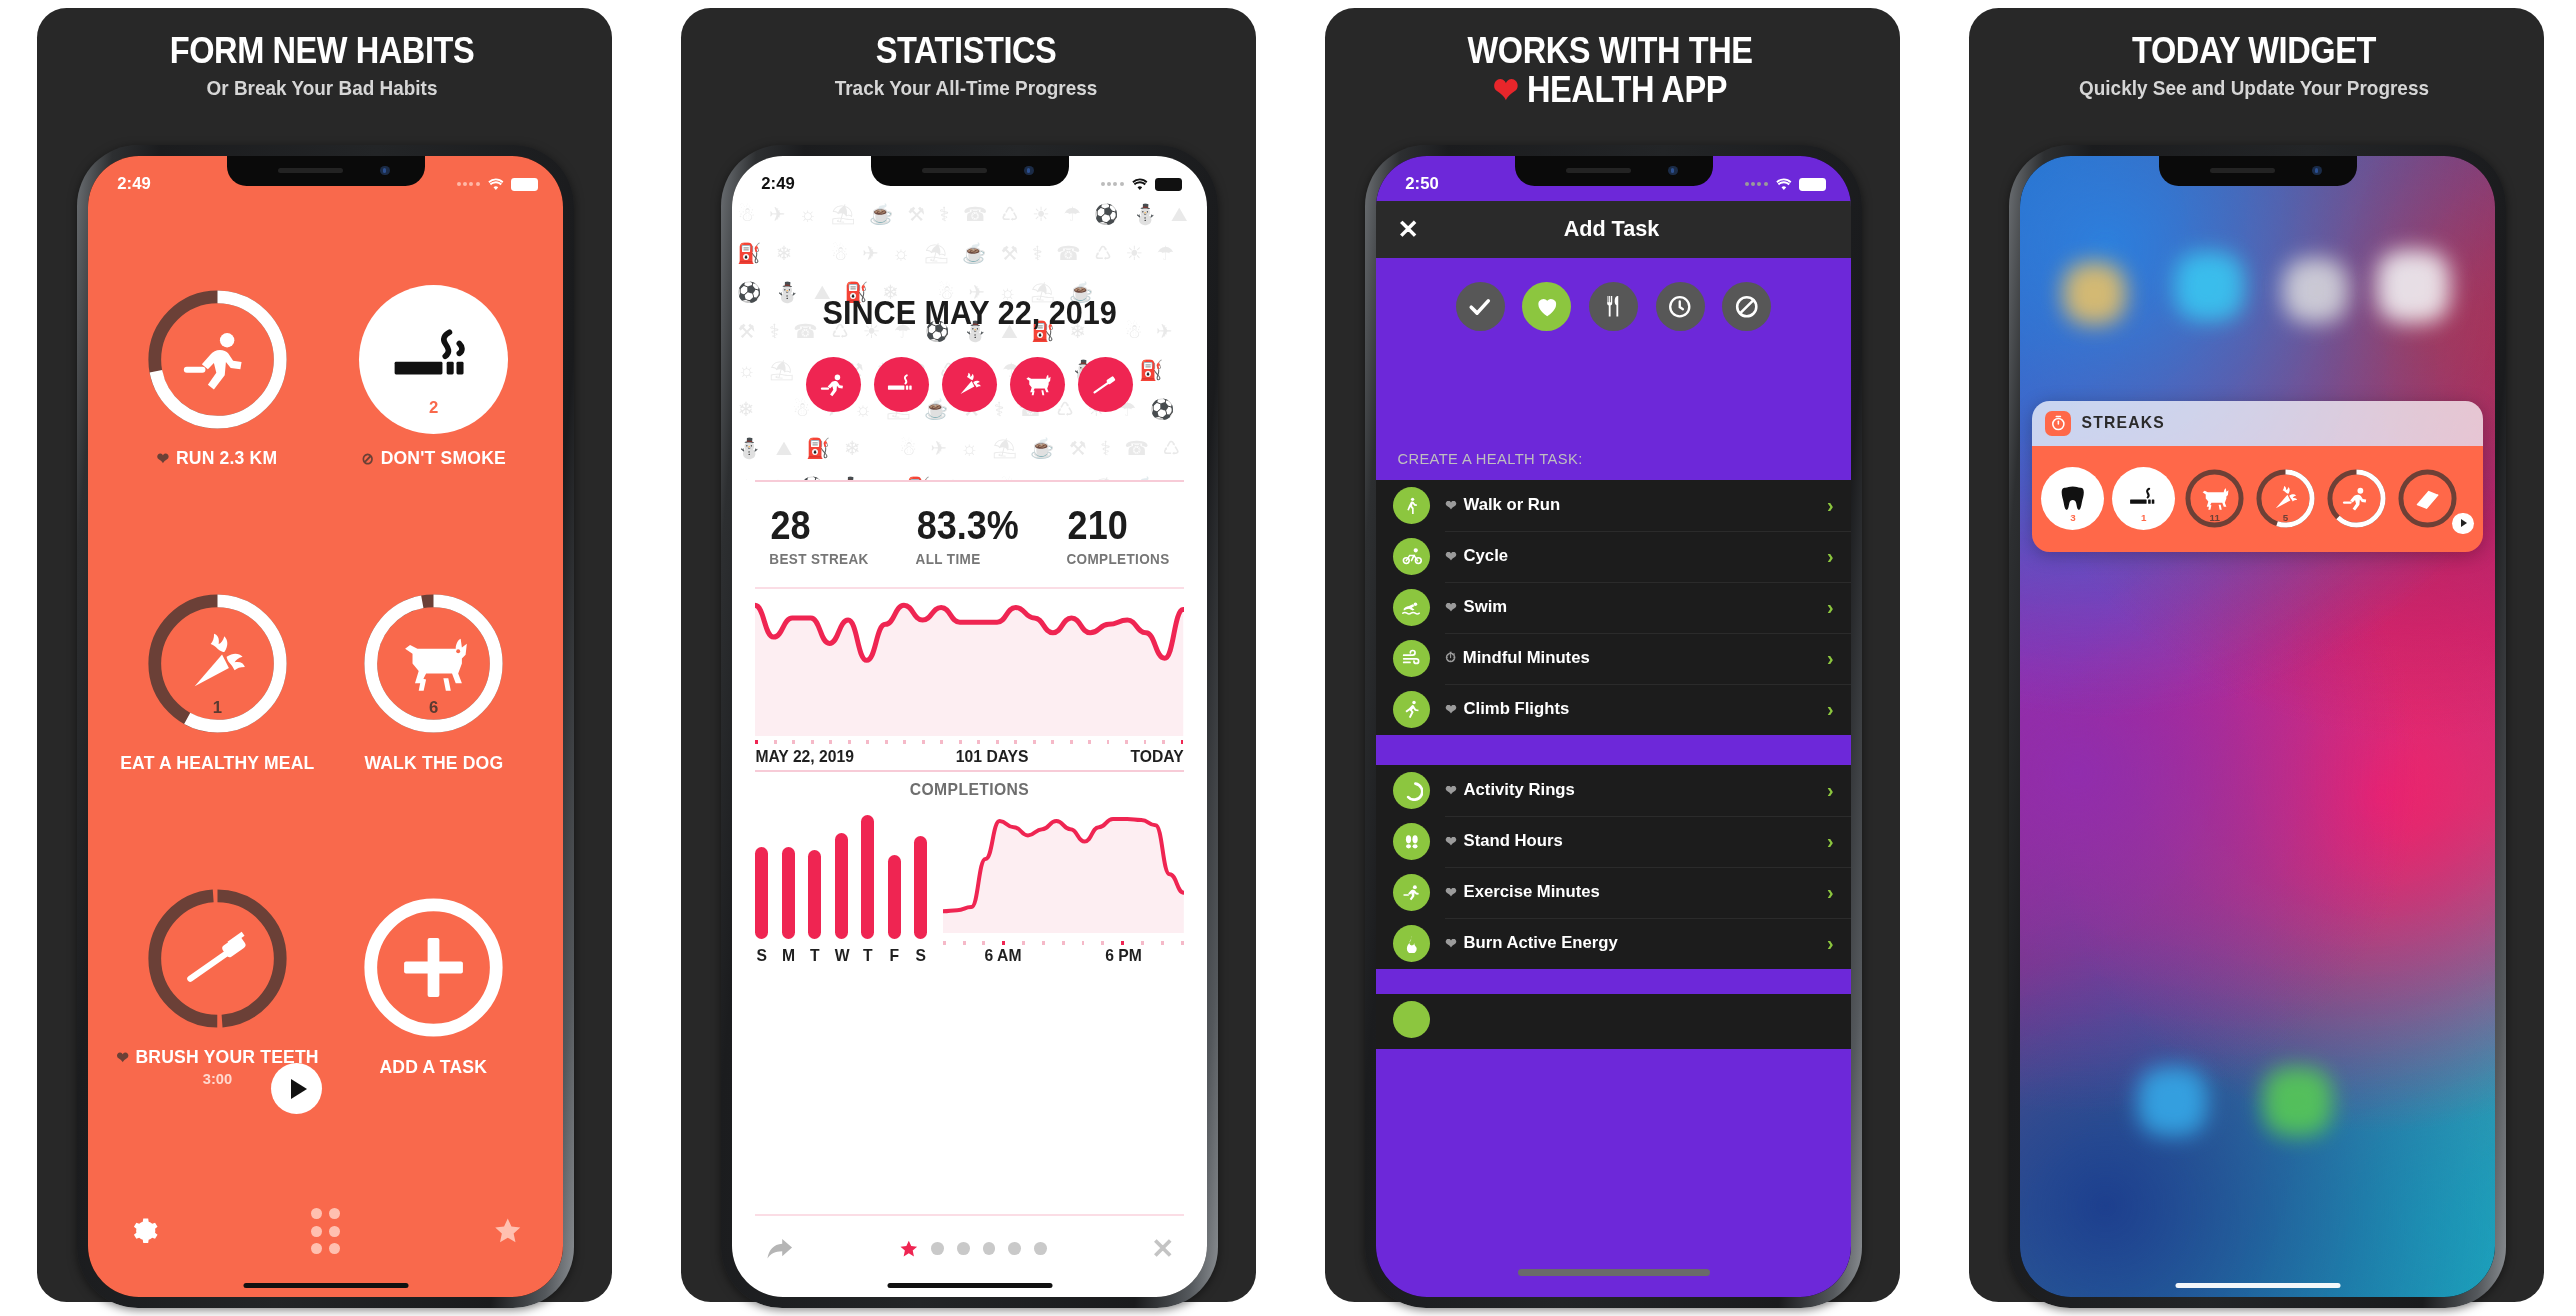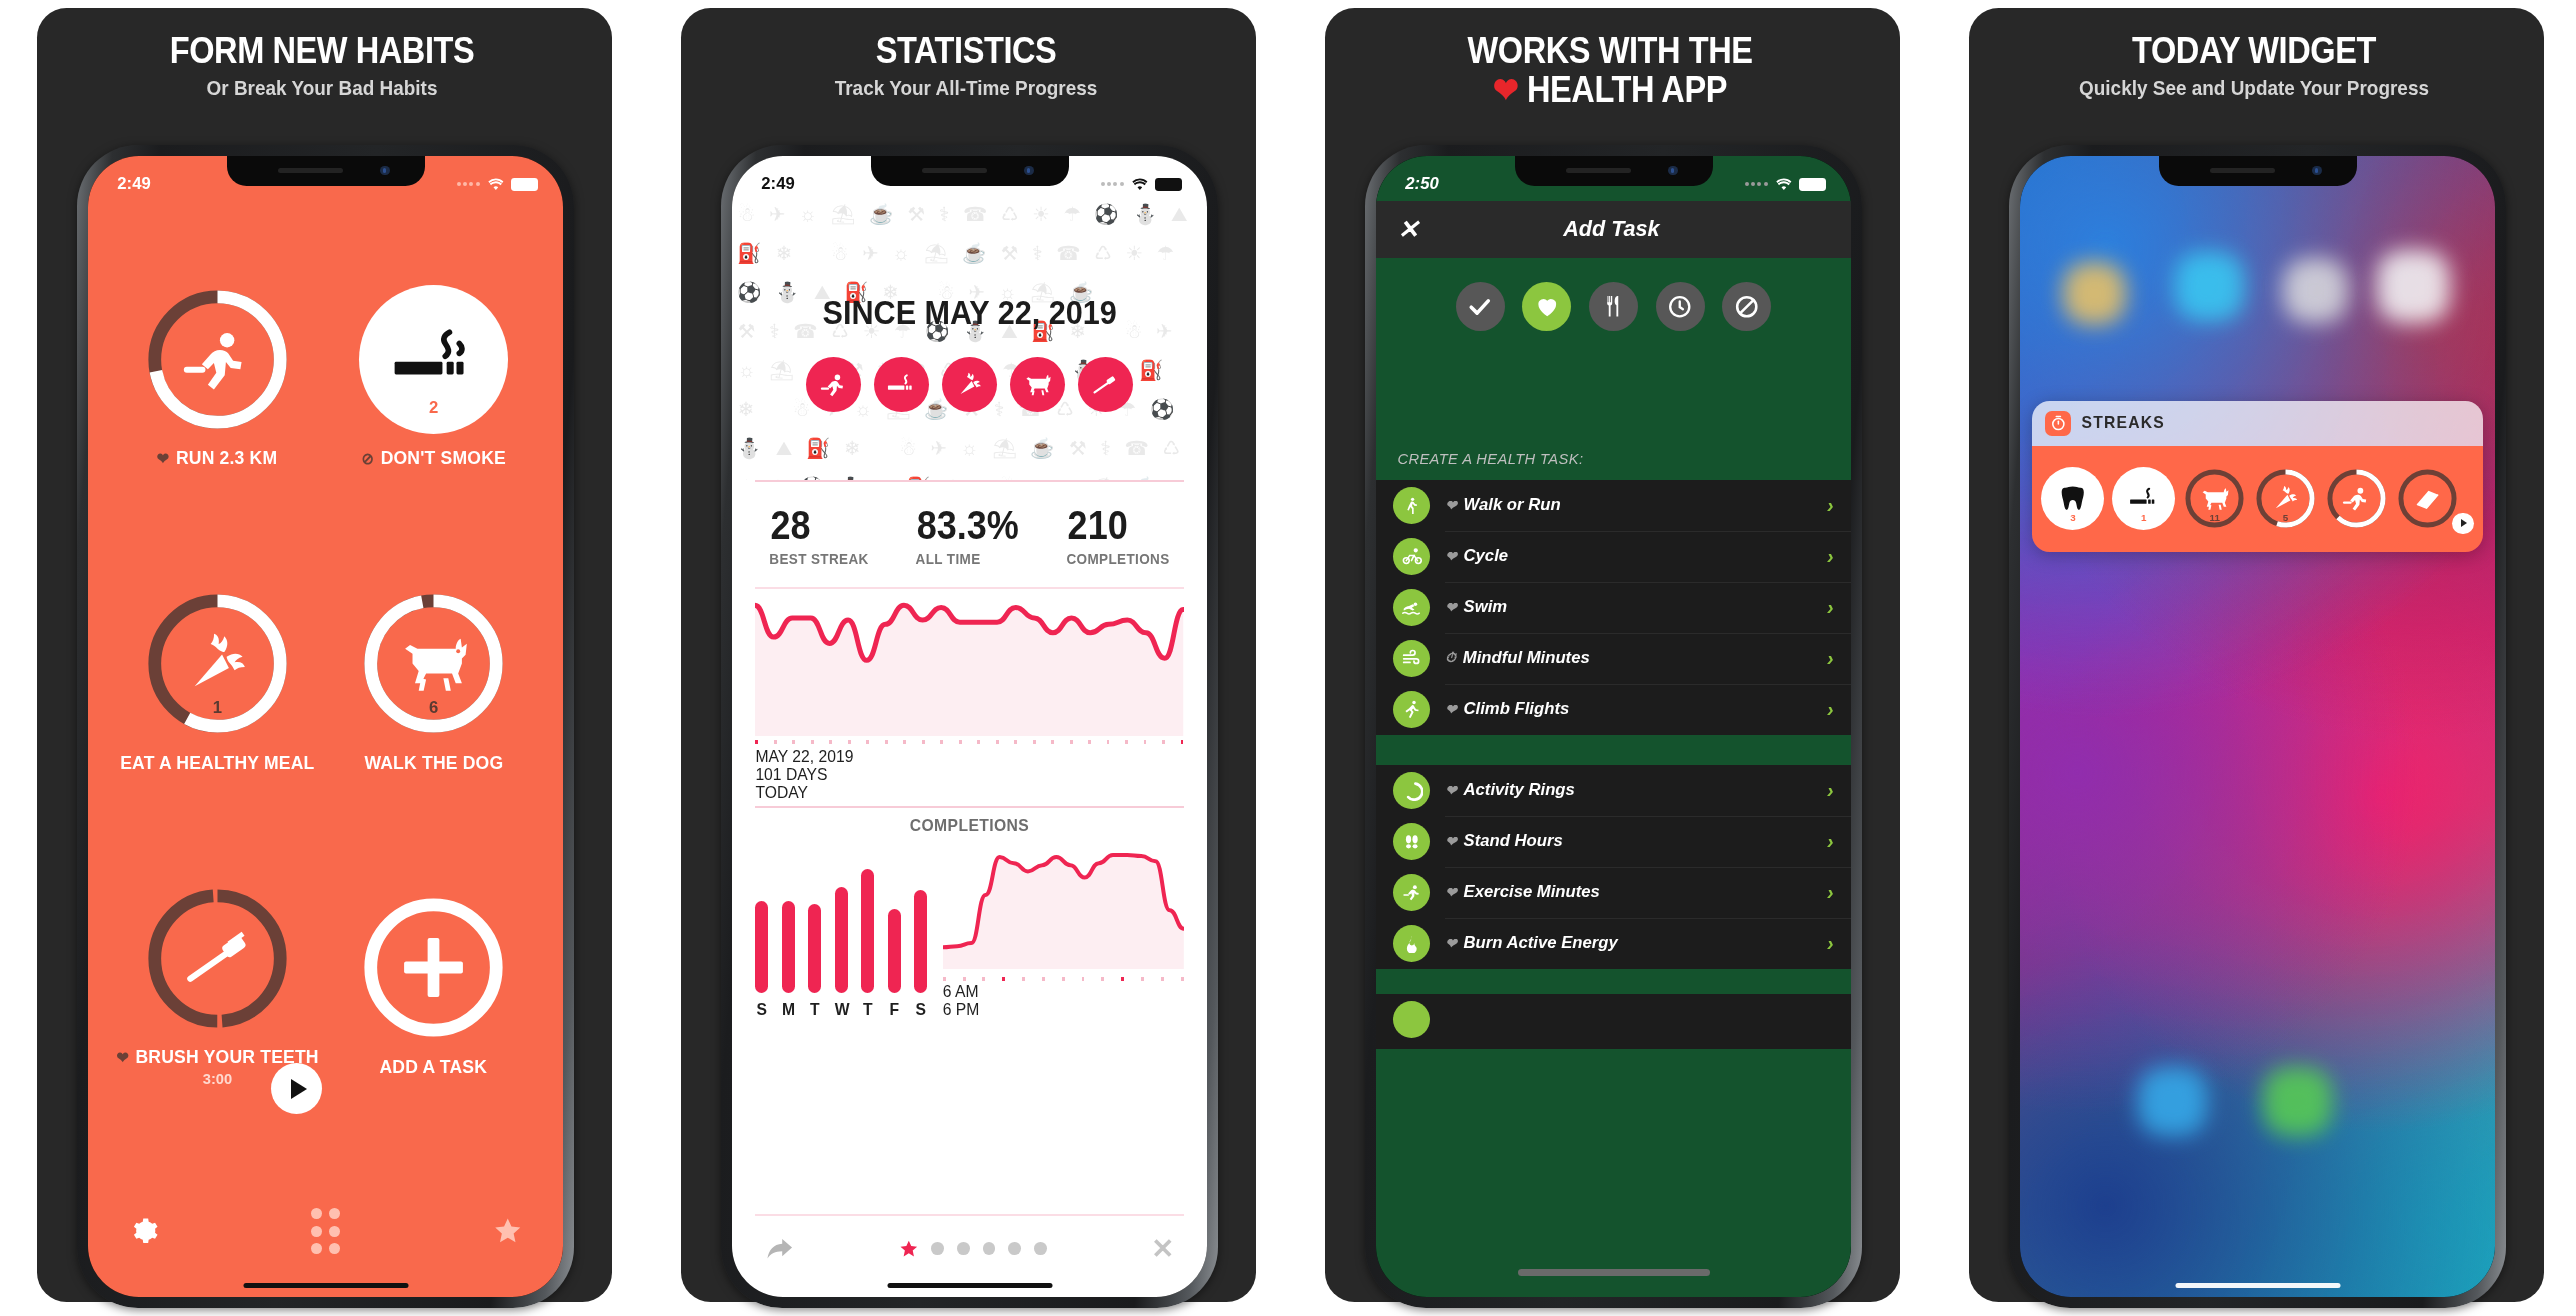--- a/index.html
+++ b/index.html
@@ -126,36 +126,36 @@
     transform: scaleX(.9); transform-origin:center;
   }
   .hero-icons{position:absolute;top:201px;left:0;width:100%;display:flex;justify-content:center;gap:12.8px;}
   .hero-icons .ci{width:55px;height:55px;border-radius:50%;background:#ef2552;display:flex;align-items:center;justify-content:center;}
   .hr-pink{height:2px;background:#f7cbd7;margin:0 23.6px;}
   .stat-row{display:flex;justify-content:space-around;padding:21.6px 13.7px 19.6px;}
   .stat-cell{}
   .stat-num{font-size:40px;font-weight:bold;color:#1c1c1c;transform:scaleX(.9);}
   .stat-lab{font-size:14.7px;font-weight:bold;color:#767676;margin-top:2.9px;letter-spacing:0.4px;transform:scaleX(.92);}
   .chart-box{margin:0 23.6px;position:relative;}
-  .axis-row{display:flex;justify-content:space-between;align-items:flex-start;padding:7.9px 23.6px 3.9px;font-size:15.7px;font-weight:normal;color:#1f1f1f;flex-direction:column;}
+  .axis-row{display:flex;justify-content:space-between;align-items:flex-end;padding:7.9px 23.6px 3.9px;font-size:15.7px;font-weight:bold;color:#1f1f1f;}
   .tickline{display:flex;justify-content:space-between;margin:0 23.6px 2px;}
   .tickline i{width:2.9px;height:3.9px;background:#f5b9c8;display:block;}
   .tickline i.end{background:#ef2552;}
   .completions-lab{text-align:center;font-size:15.7px;font-weight:bold;color:#6e6e6e;padding:9.8px 0 5.9px;letter-spacing:0.4px;}
   .bottom-charts{display:flex;padding:0 23.6px;gap:15.7px;align-items:flex-end;}
   .bars{display:flex;align-items:flex-end;gap:13.7px;height:128px;}
   .bar{width:12.8px;background:#ef2552;border-radius:6.9px;}
   .bar-labels{display:flex;gap:13.7px;margin-top:7.9px;}
   .bar-labels span{width:12.8px;text-align:center;font-size:15.7px;font-weight:bold;color:#1f1f1f;}
   .stats-toolbar{position:absolute;bottom:35px;left:0;width:100%;display:flex;align-items:center;justify-content:space-between;padding:0 33px;}
   .pagedots{display:flex;align-items:center;gap:12.8px;}
   .pagedots i{width:12.8px;height:12.8px;border-radius:50%;background:#c9c9c9;display:block;}
 
   
-  .scr-add{position:absolute;inset:0;background:#14532d;font-style:italic;}
+  .scr-add{position:absolute;inset:0;background:#6d28d9;}
   .nav-add{
     position:absolute;top:45px;left:0;width:100%;height:57px;background:#2a2a2a;
     display:flex;align-items:center;padding:0 21.6px;
   }
   .nav-add .xbtn{color:#fff;font-size:25.5px;font-weight:bold;line-height:1;}
   .nav-add .ttl{flex:1;text-align:center;color:#fff;font-size:21.6px;font-weight:bold;margin-left:-25.5px;}
   .type-row{position:absolute;top:126px;left:0;width:100%;display:flex;justify-content:center;gap:17.7px;}
   .type-ic{width:49px;height:49px;border-radius:50%;background:#575757;display:flex;align-items:center;justify-content:center;color:#fff;}
   .type-ic.active{background:#8cc63f;}
   .add-desc{position:absolute;top:208px;left:21.6px;right:33px;color:#f0f0f0;font-size:15px;line-height:1.42;}

